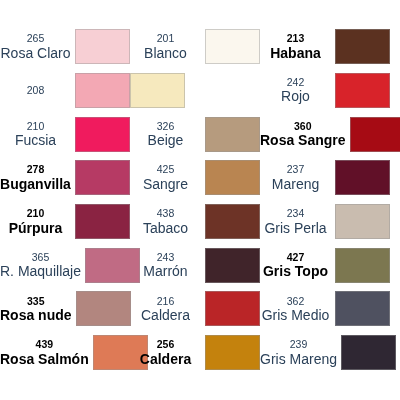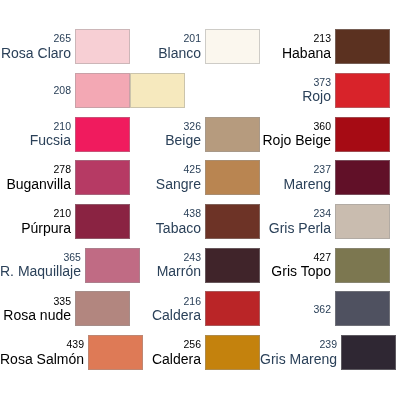--- a/index.html
+++ b/index.html
@@ -41,21 +41,21 @@
     display: flex;
     flex-direction: row;
     align-items: center;
     justify-content: flex-start;
     height: 43.7px;
     width: 130px;
   }
 
   .label-block {
     flex: 1 1 auto;
-    text-align: right;
+    text-align: center;
     padding-right: 4px;
     line-height: 1.18;
     overflow: visible;
     white-space: nowrap;
   }
 
   .code {
     display: block;
     font-size: 10.5px;
     color: #2b4159;
@@ -63,21 +63,21 @@
 
   .cname {
     display: block;
     font-size: 14px;
     color: #2b4159;
   }
 
   .swatch-row.bold .code,
   .swatch-row.bold .cname {
     color: #000000;
-    font-weight: normal;
+    font-weight: bold;
   }
 
   .swatch {
     flex: 0 0 auto;
     width: 55px;
     height: 35px;
     border: 1px solid rgba(150,150,150,0.45);
   }
 </style>
 </head>
@@ -202,29 +202,29 @@
     <div class="column">
       <div class="swatch-row bold">
         <div class="label-block">
           <span class="code">213</span>
           <span class="cname">Habana</span>
         </div>
         <div class="swatch" style="background-color: rgb(91, 49, 32);"></div>
       </div>
       <div class="swatch-row">
         <div class="label-block">
-          <span class="code">373</span>
+          <span class="code">242</span>
           <span class="cname">Rojo</span>
         </div>
         <div class="swatch" style="background-color: rgb(216, 35, 42);"></div>
       </div>
       <div class="swatch-row bold">
         <div class="label-block">
           <span class="code">360</span>
-          <span class="cname">Rojo Beige</span>
+          <span class="cname">Rosa Sangre</span>
         </div>
         <div class="swatch" style="background-color: rgb(166, 11, 20);"></div>
       </div>
       <div class="swatch-row">
         <div class="label-block">
           <span class="code">237</span>
           <span class="cname">Mareng</span>
         </div>
         <div class="swatch" style="background-color: rgb(97, 16, 40);"></div>
       </div>
@@ -238,20 +238,21 @@
       <div class="swatch-row bold">
         <div class="label-block">
           <span class="code">427</span>
           <span class="cname">Gris Topo</span>
         </div>
         <div class="swatch" style="background-color: rgb(124, 119, 80);"></div>
       </div>
       <div class="swatch-row">
         <div class="label-block">
           <span class="code">362</span>
+          <span class="cname">Gris Medio</span>
         </div>
         <div class="swatch" style="background-color: rgb(79, 81, 96);"></div>
       </div>
       <div class="swatch-row">
         <div class="label-block">
           <span class="code">239</span>
           <span class="cname">Gris Mareng</span>
         </div>
         <div class="swatch" style="background-color: rgb(47, 39, 51);"></div>
       </div>

